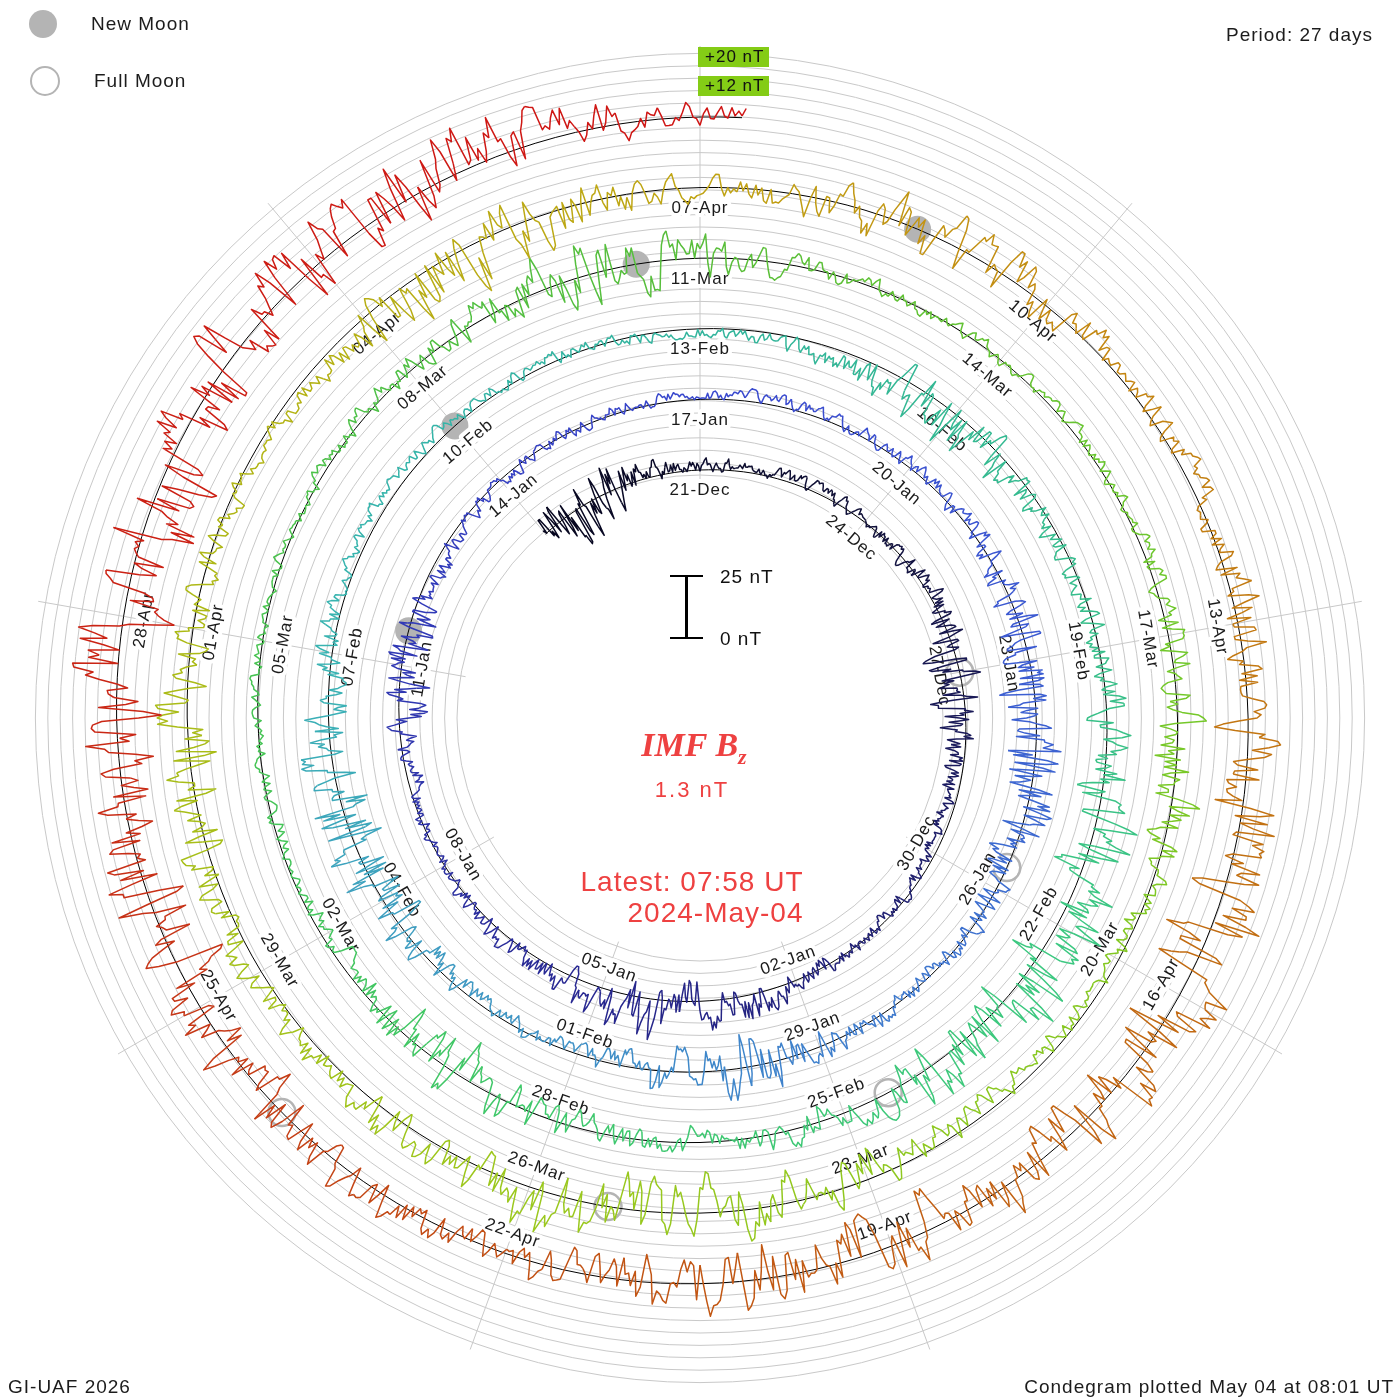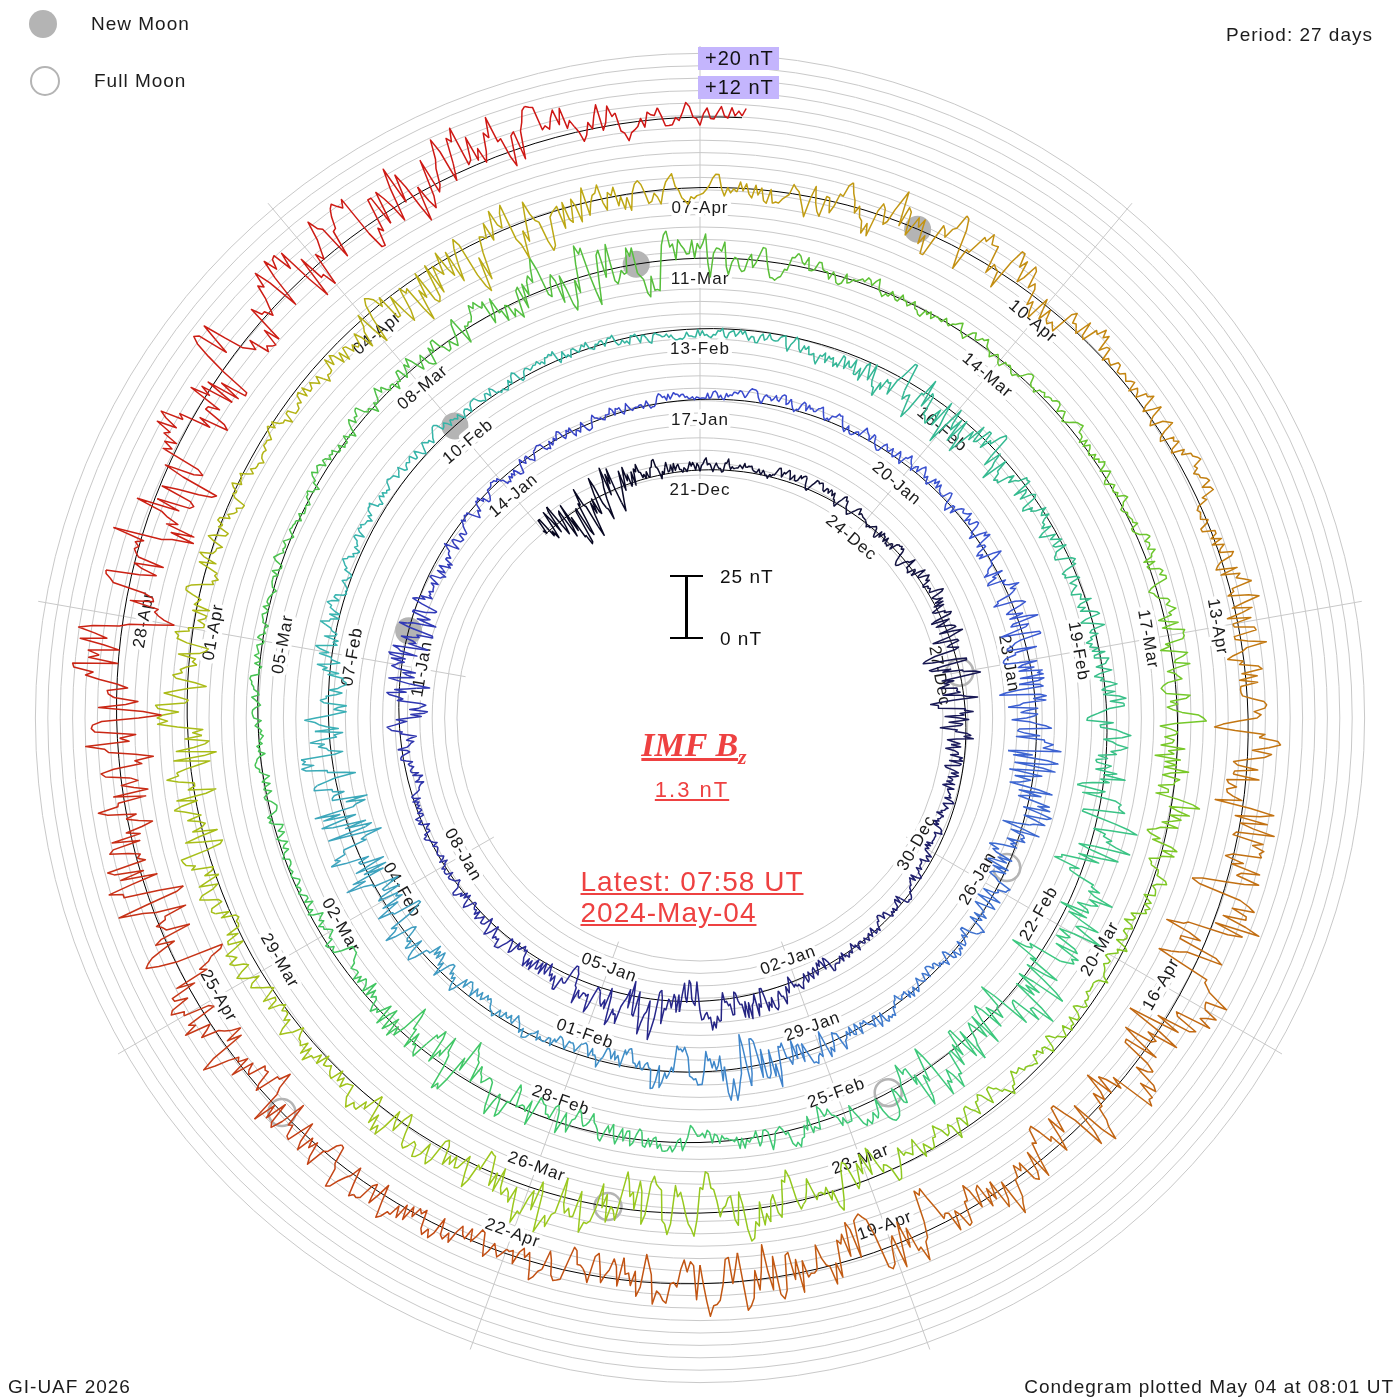--- a/index.html
+++ b/index.html
@@ -4,24 +4,24 @@
 <style>
   html,body{margin:0;padding:0;background:#fff;}
   #page{position:relative;width:1400px;height:1400px;background:#fff;overflow:hidden;
         font-family:"Liberation Sans",sans-serif;color:#1c1c1c;}
   .abs{position:absolute;}
   .corner-text{font-size:19px;letter-spacing:1px;color:#1c1c1c;white-space:nowrap;}
   .legend-row{display:flex;align-items:center;gap:34px;}
   .moon-glyph{width:28px;height:28px;border-radius:50%;}
   .moon-new{background:#b4b4b4;}
   .moon-full{background:#fff;border:2px solid #b4b4b4;width:26px;height:26px;}
-  .ring-axis-label{font-size:20px;letter-spacing:1px;color:#111;background:#c4b5fd;padding:0 5px 0 7px;}
+  .ring-axis-label{font-size:17px;letter-spacing:1px;color:#111;background:#84cc16;padding:0 5px 0 7px;}
   .scalebar-line{background:#000;}
   .scalebar-label{font-size:19px;letter-spacing:1px;color:#111;}
-  .center-text{transform:translateX(-50%);text-align:left;white-space:nowrap;text-decoration:underline;}
+  .center-text{transform:translateX(-50%);text-align:right;white-space:nowrap;}
   .imf-title{font-family:"Liberation Serif",serif;font-style:italic;font-weight:bold;font-size:34px;}
   .imf-title sub{font-size:22px;}
   .imf-value{font-size:22px;letter-spacing:2px;}
   .imf-latest{font-size:28px;letter-spacing:1px;line-height:31px;}
   svg text.ring-date{font-family:"Liberation Sans",sans-serif;font-size:17px;letter-spacing:1px;
         fill:#1a1a1a;paint-order:stroke;stroke:#fff;stroke-width:8px;stroke-linejoin:round;}
 </style>
 </head>
 <body>
 

